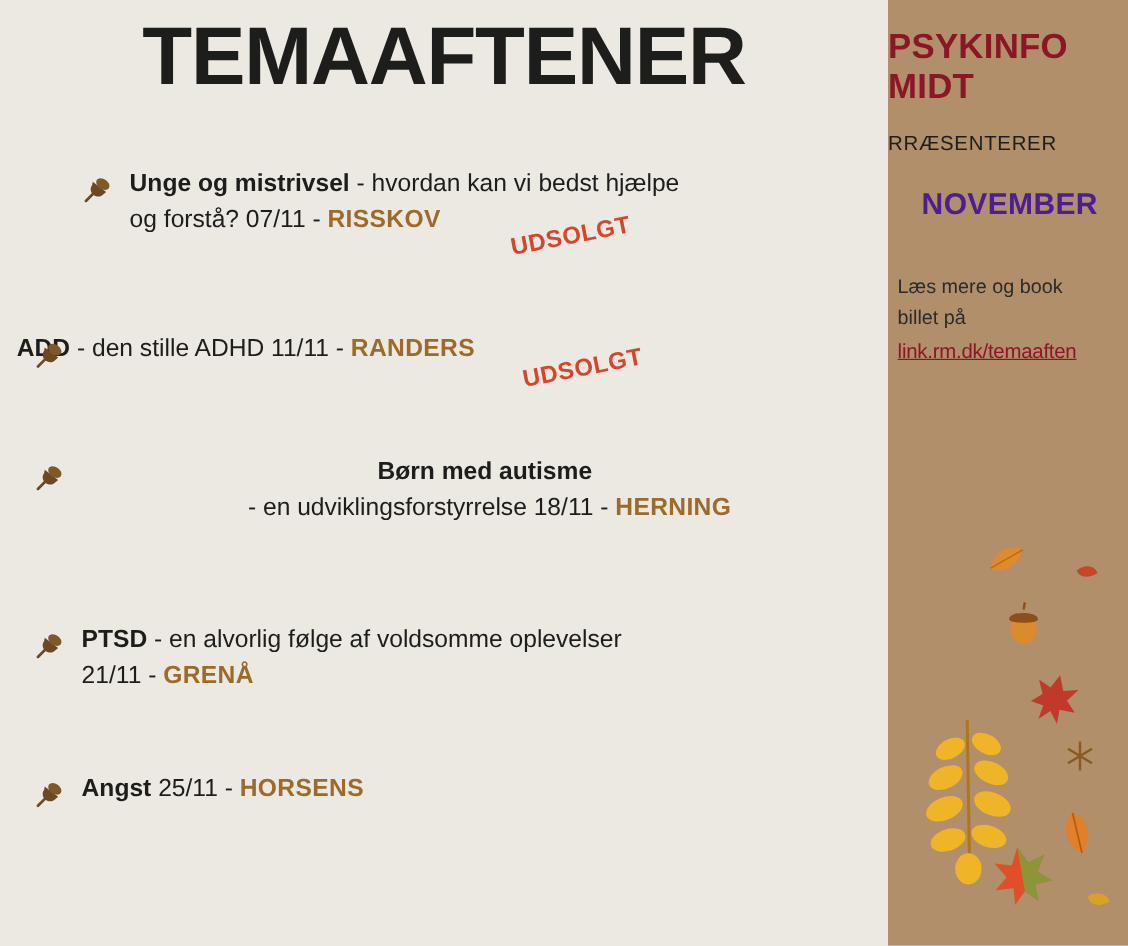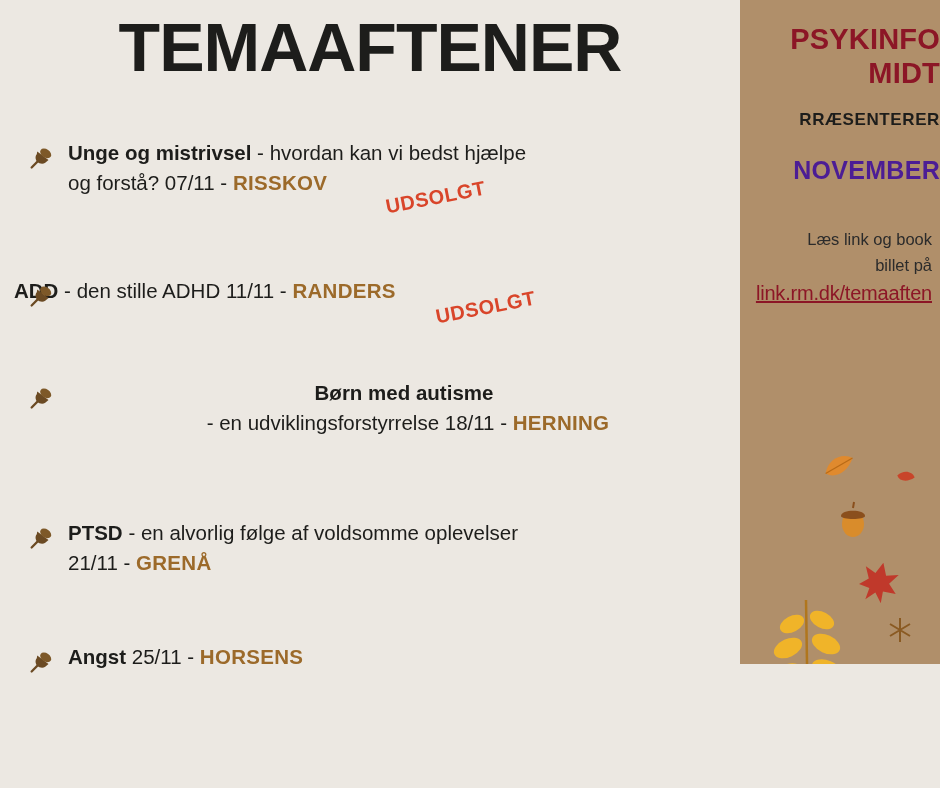--- a/index.html
+++ b/index.html
@@ -88,38 +88,38 @@
     font-weight: bold;
     font-size: 20px;
     letter-spacing: 0.5px;
     transform: rotate(-11deg);
     font-family: "Liberation Sans", sans-serif;
   }
   
   .right {
     position: relative;
     width: 200px;
-    height: 664px;
+    height: 788px;
     background: #b08f6a;
     box-sizing: border-box;
-    text-align: right;
+    text-align: left;
     overflow: hidden;
   }
   .brand {
     margin-top: 22px;
     font-size: 29px;
     font-weight: bold;
     line-height: 34px;
     color: #8c1626;
     letter-spacing: 0.2px;
   }
   .presents {
     margin-top: 20px;
     font-size: 17px;
-    font-weight: bold;
+    font-weight: normal;
     color: #1d1d1b;
     letter-spacing: 0.6px;
   }
   .month {
     margin-top: 24px;
     font-size: 25px;
     font-weight: bold;
     line-height: 32px;
     color: #4c1d95;
     letter-spacing: 0.3px;
@@ -128,21 +128,21 @@
   .booking {
     margin-top: 40px;
     font-size: 16.5px;
     line-height: 26px;
     color: #2b2b2b;
     padding: 0 8px;
   }
   .link {
     display: block;
     color: #8c1626;
-    font-size: 20px;
+    font-size: 17px;
     margin-top: 2px;
     letter-spacing: -0.2px;
   }
   .leaves {
     position: absolute;
     left: 0;
     top: 440px;
     width: 200px;
     height: 348px;
   }
@@ -151,21 +151,21 @@
 <body>
 
 <div class="poster">
 
   <div class="left">
 
     <div class="title">TEMAAFTENER</div>
 
     <div class="events">
 
-      <div class="event" style="min-height:72px;">
+      <div class="event" style="min-height:72px;margin-left:40px;">
         <span class="pin">
           <svg viewBox="0 0 32 32" width="30" height="30">
             <path d="M6 25 L13 18" stroke="#6b4a23" stroke-width="2.4" stroke-linecap="round" fill="none"></path>
             <path d="M12 8 L24 17 L20.5 20 C18 22 14 21 12 19 C10 17 9.5 13 11.5 11 Z" fill="#6b4a23"></path>
             <ellipse cx="21" cy="10" rx="6.5" ry="4.5" transform="rotate(35 21 10)" fill="#7d5828"></ellipse>
           </svg>
         </span>
         <div class="line">
           <span class="ttl">Unge og mistrivsel</span><span> - hvordan kan vi bedst hjælpe</span>
         </div>
@@ -240,21 +240,21 @@
   <div class="right">
     <div class="brand">
       <div>PSYKINFO</div>
       <div>MIDT</div>
     </div>
     <div class="presents">RRÆSENTERER</div>
     <div class="month">
       <div>NOVEMBER</div>
     </div>
     <div class="booking">
-      <div>Læs link og book</div>
+      <div>Læs mere og book</div>
       <div>billet på</div>
       <a class="link" href="#">link.rm.dk/temaaften</a>
     </div>
 
     <svg class="leaves" viewBox="0 0 200 348">
 
       <g transform="translate(82,20) rotate(-15)">
         <path d="M0 14 C6 0 22 -2 30 6 C22 18 8 22 0 14 Z" fill="#e08a2e"></path>
         <path d="M0 14 L30 6" stroke="#b96a16" stroke-width="1.2" fill="none"></path>
       </g>

